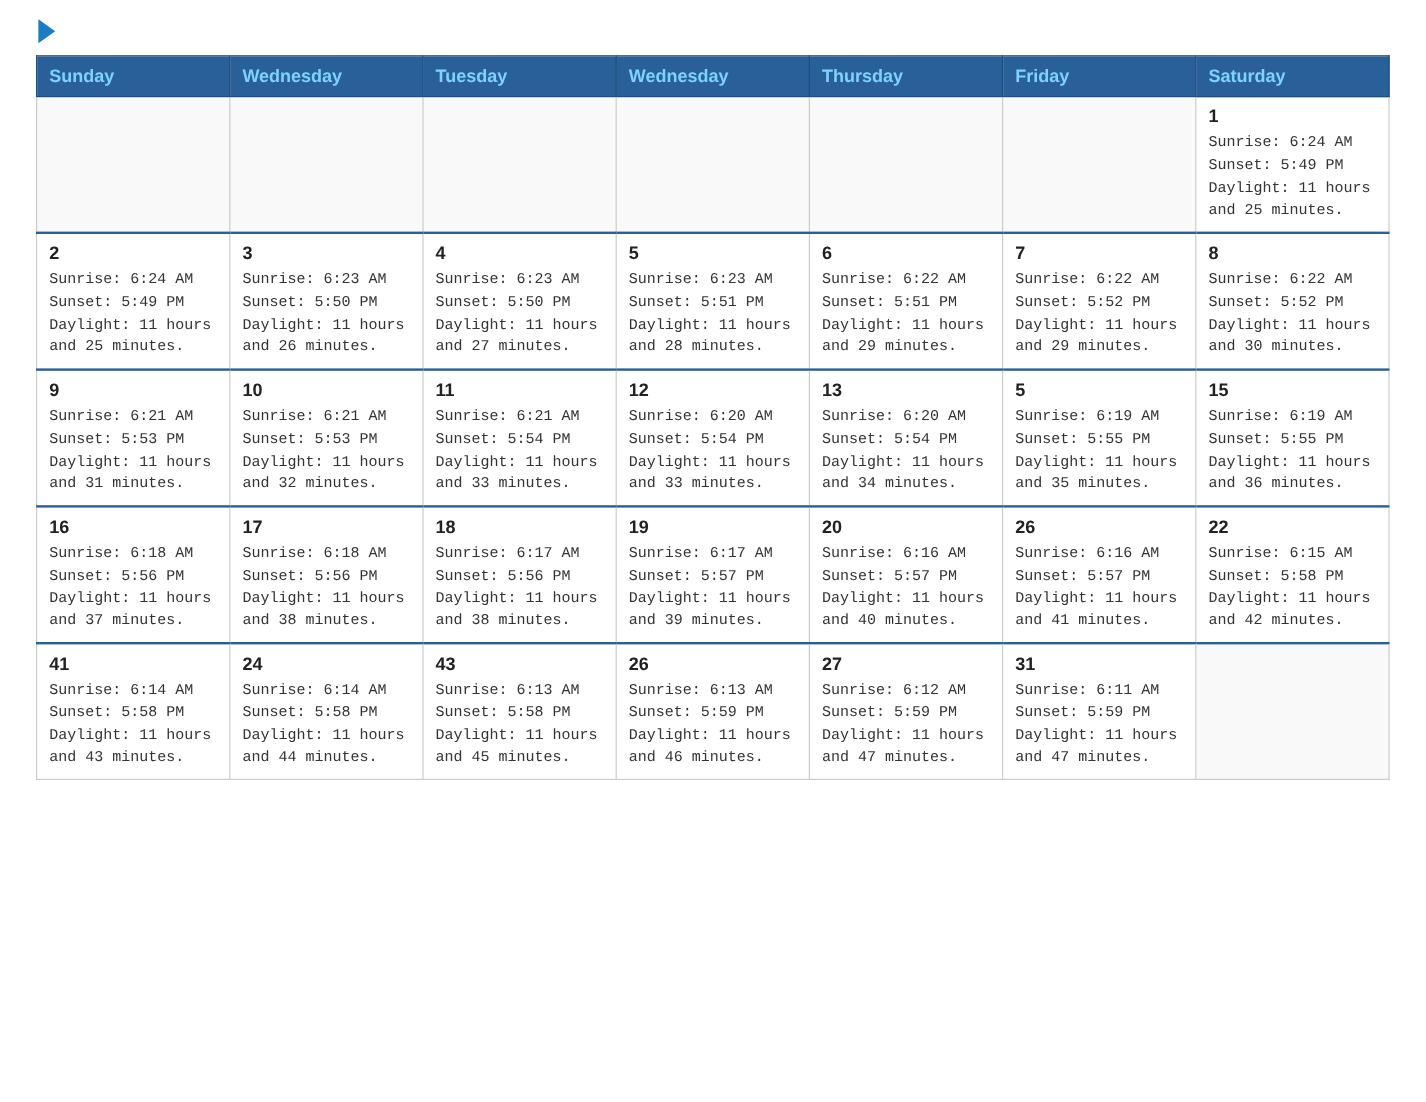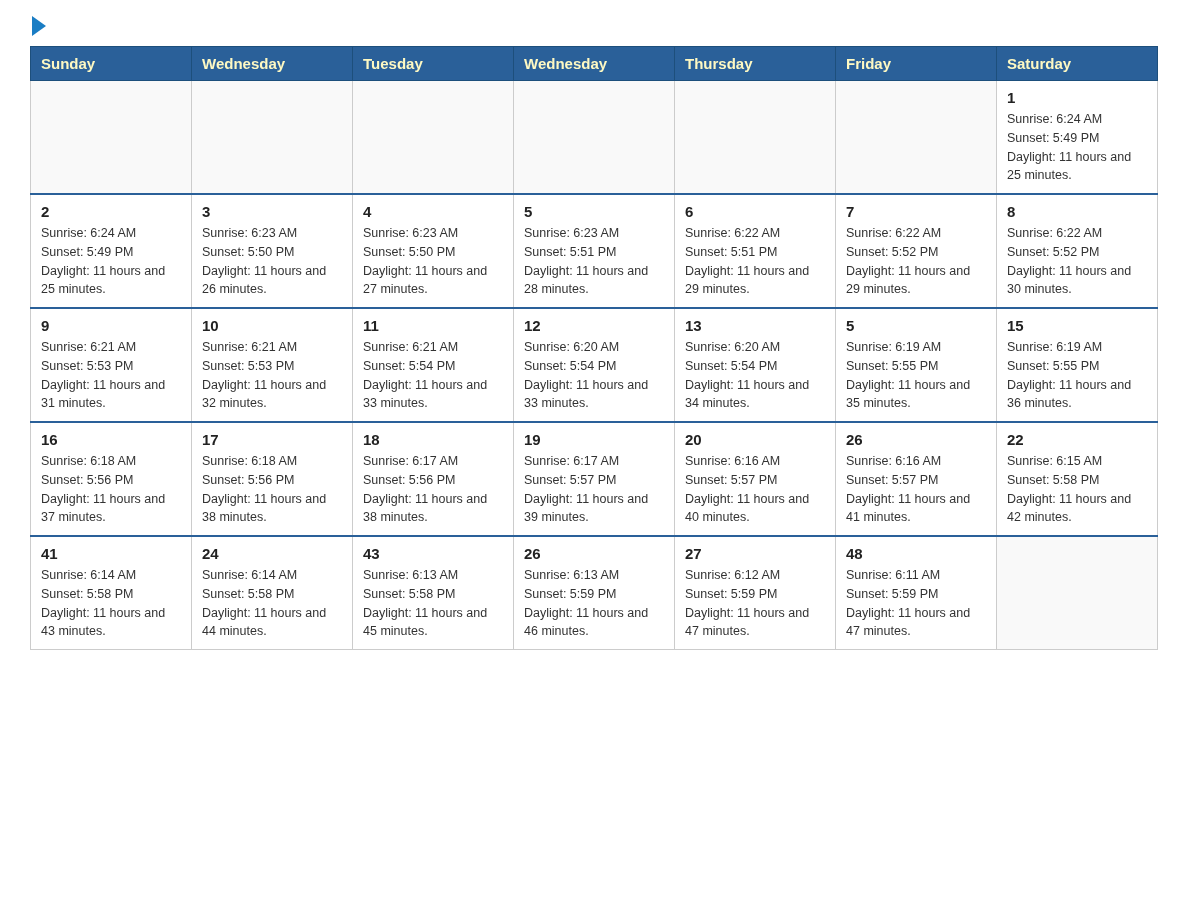--- a/index.html
+++ b/index.html
@@ -46,21 +46,21 @@
       margin-top: 4px;
     }
     .calendar {
       width: 100%;
       border-collapse: collapse;
       border: 1px solid #aaa;
       margin-top: 10px;
     }
     .calendar th {
       background-color: #2a6099;
-      color: #fef9c3;
+      color: #7dd3fc;
       font-size: 15px;
       font-weight: bold;
       padding: 8px 10px;
       text-align: left;
       border: 1px solid #1d4f7c;
     }
     .calendar td {
       vertical-align: top;
       padding: 8px 10px;
       font-size: 13px;
@@ -74,20 +74,21 @@
       font-size: 15px;
       font-weight: bold;
       color: #222;
       display: block;
       margin-bottom: 4px;
     }
     .day-info {
       font-size: 12.5px;
       color: #333;
       line-height: 1.5;
+      font-family: Liberation Mono, monospace;
     }
     .empty-cell {
       background: #f9f9f9;
     }
     .row-divider td {
       border-top: 2px solid #2a6099;
     }
     .logo-wrapper {
       display: flex;
       flex-direction: column;
@@ -251,19 +252,19 @@
         </td>
         <td>
           <span class="day-num">26</span>
           <div class="day-info">Sunrise: 6:13 AM<br>Sunset: 5:59 PM<br>Daylight: 11 hours and 46 minutes.</div>
         </td>
         <td>
           <span class="day-num">27</span>
           <div class="day-info">Sunrise: 6:12 AM<br>Sunset: 5:59 PM<br>Daylight: 11 hours and 47 minutes.</div>
         </td>
         <td>
-          <span class="day-num">48</span>
+          <span class="day-num">31</span>
           <div class="day-info">Sunrise: 6:11 AM<br>Sunset: 5:59 PM<br>Daylight: 11 hours and 47 minutes.</div>
         </td>
         <td class="empty-cell"></td>
       </tr>
     </tbody>
 </table>
 
 </body></html>

